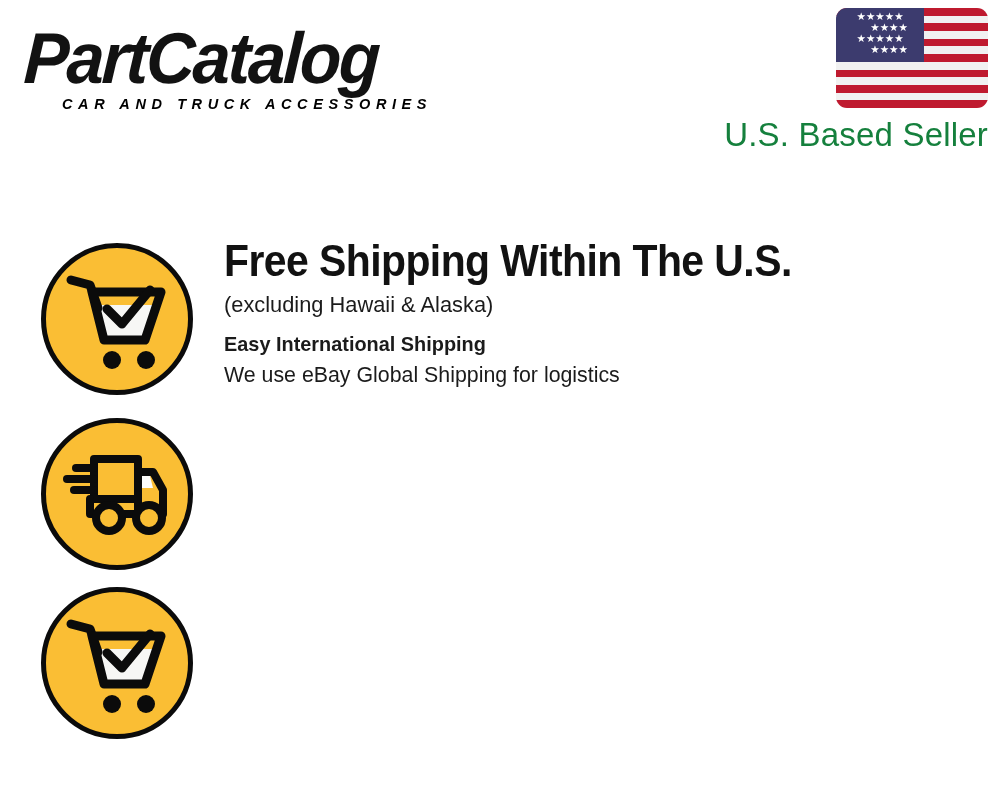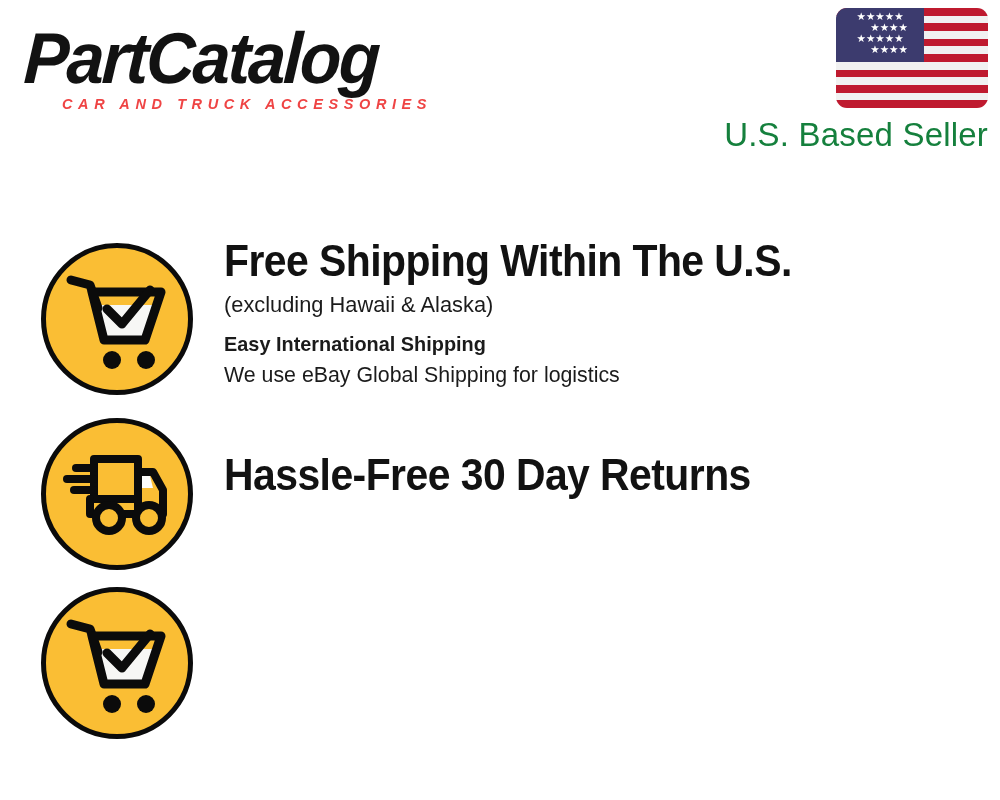--- a/index.html
+++ b/index.html
@@ -43,21 +43,21 @@
     transform-origin: left top;
     white-space: nowrap;
   }
   .logo-tagline {
     font-family: "Liberation Sans", sans-serif;
     font-weight: 700;
     font-style: italic;
     font-size: 14.5px;
     line-height: 16px;
     letter-spacing: 5.6px;
-    color: #ef4444;
+    color: #000000;
     margin-top: 2px;
     margin-left: 36px;
     white-space: nowrap;
   }
 
   .seller-block {
     position: absolute;
     right: 12px;
     top: 8px;
     width: 270px;
@@ -263,23 +263,20 @@
         <path d="M29 49 L29 64 L102 64" fill="none" stroke="#0b0b0b" stroke-width="8" stroke-linejoin="round" stroke-linecap="round"></path>
 
         <path d="M15 18 L33 18" stroke="#0b0b0b" stroke-width="8" stroke-linecap="round"></path>
         <path d="M6 29 L33 29" stroke="#0b0b0b" stroke-width="8" stroke-linecap="round"></path>
         <path d="M13 40 L33 40" stroke="#0b0b0b" stroke-width="8" stroke-linecap="round"></path>
 
         <circle cx="48" cy="68" r="13" fill="#fabe34" stroke="#0b0b0b" stroke-width="8"></circle>
         <circle cx="88" cy="68" r="13" fill="#fabe34" stroke="#0b0b0b" stroke-width="8"></circle>
       </svg>
     </div>
-    <div class="feature-text row2-text">
-      <div class="headline">Hassle-Free 30 Day Returns</div>
-    </div>
   </div>
 
   <div class="feature-row r3">
     <div class="badge shift-3">
       <svg width="110" height="104" viewBox="0 0 110 104" aria-hidden="true">
         <path d="M34 38 L92 38 L83 70 L43 70 Z" fill="#f7f7f5"></path>
         <path d="M9 13 L28 18 L36 41" fill="none" stroke="#0b0b0b" stroke-width="9" stroke-linecap="round" stroke-linejoin="round"></path>
         <path d="M30 25 L99 25 L83 73 L42 73 Z" fill="none" stroke="#0b0b0b" stroke-width="9" stroke-linecap="round" stroke-linejoin="round"></path>
         <path d="M45 42 L60 57 L88 23" fill="none" stroke="#0b0b0b" stroke-width="9" stroke-linecap="round" stroke-linejoin="round"></path>
         <circle cx="50" cy="93" r="9" fill="#0b0b0b"></circle>

